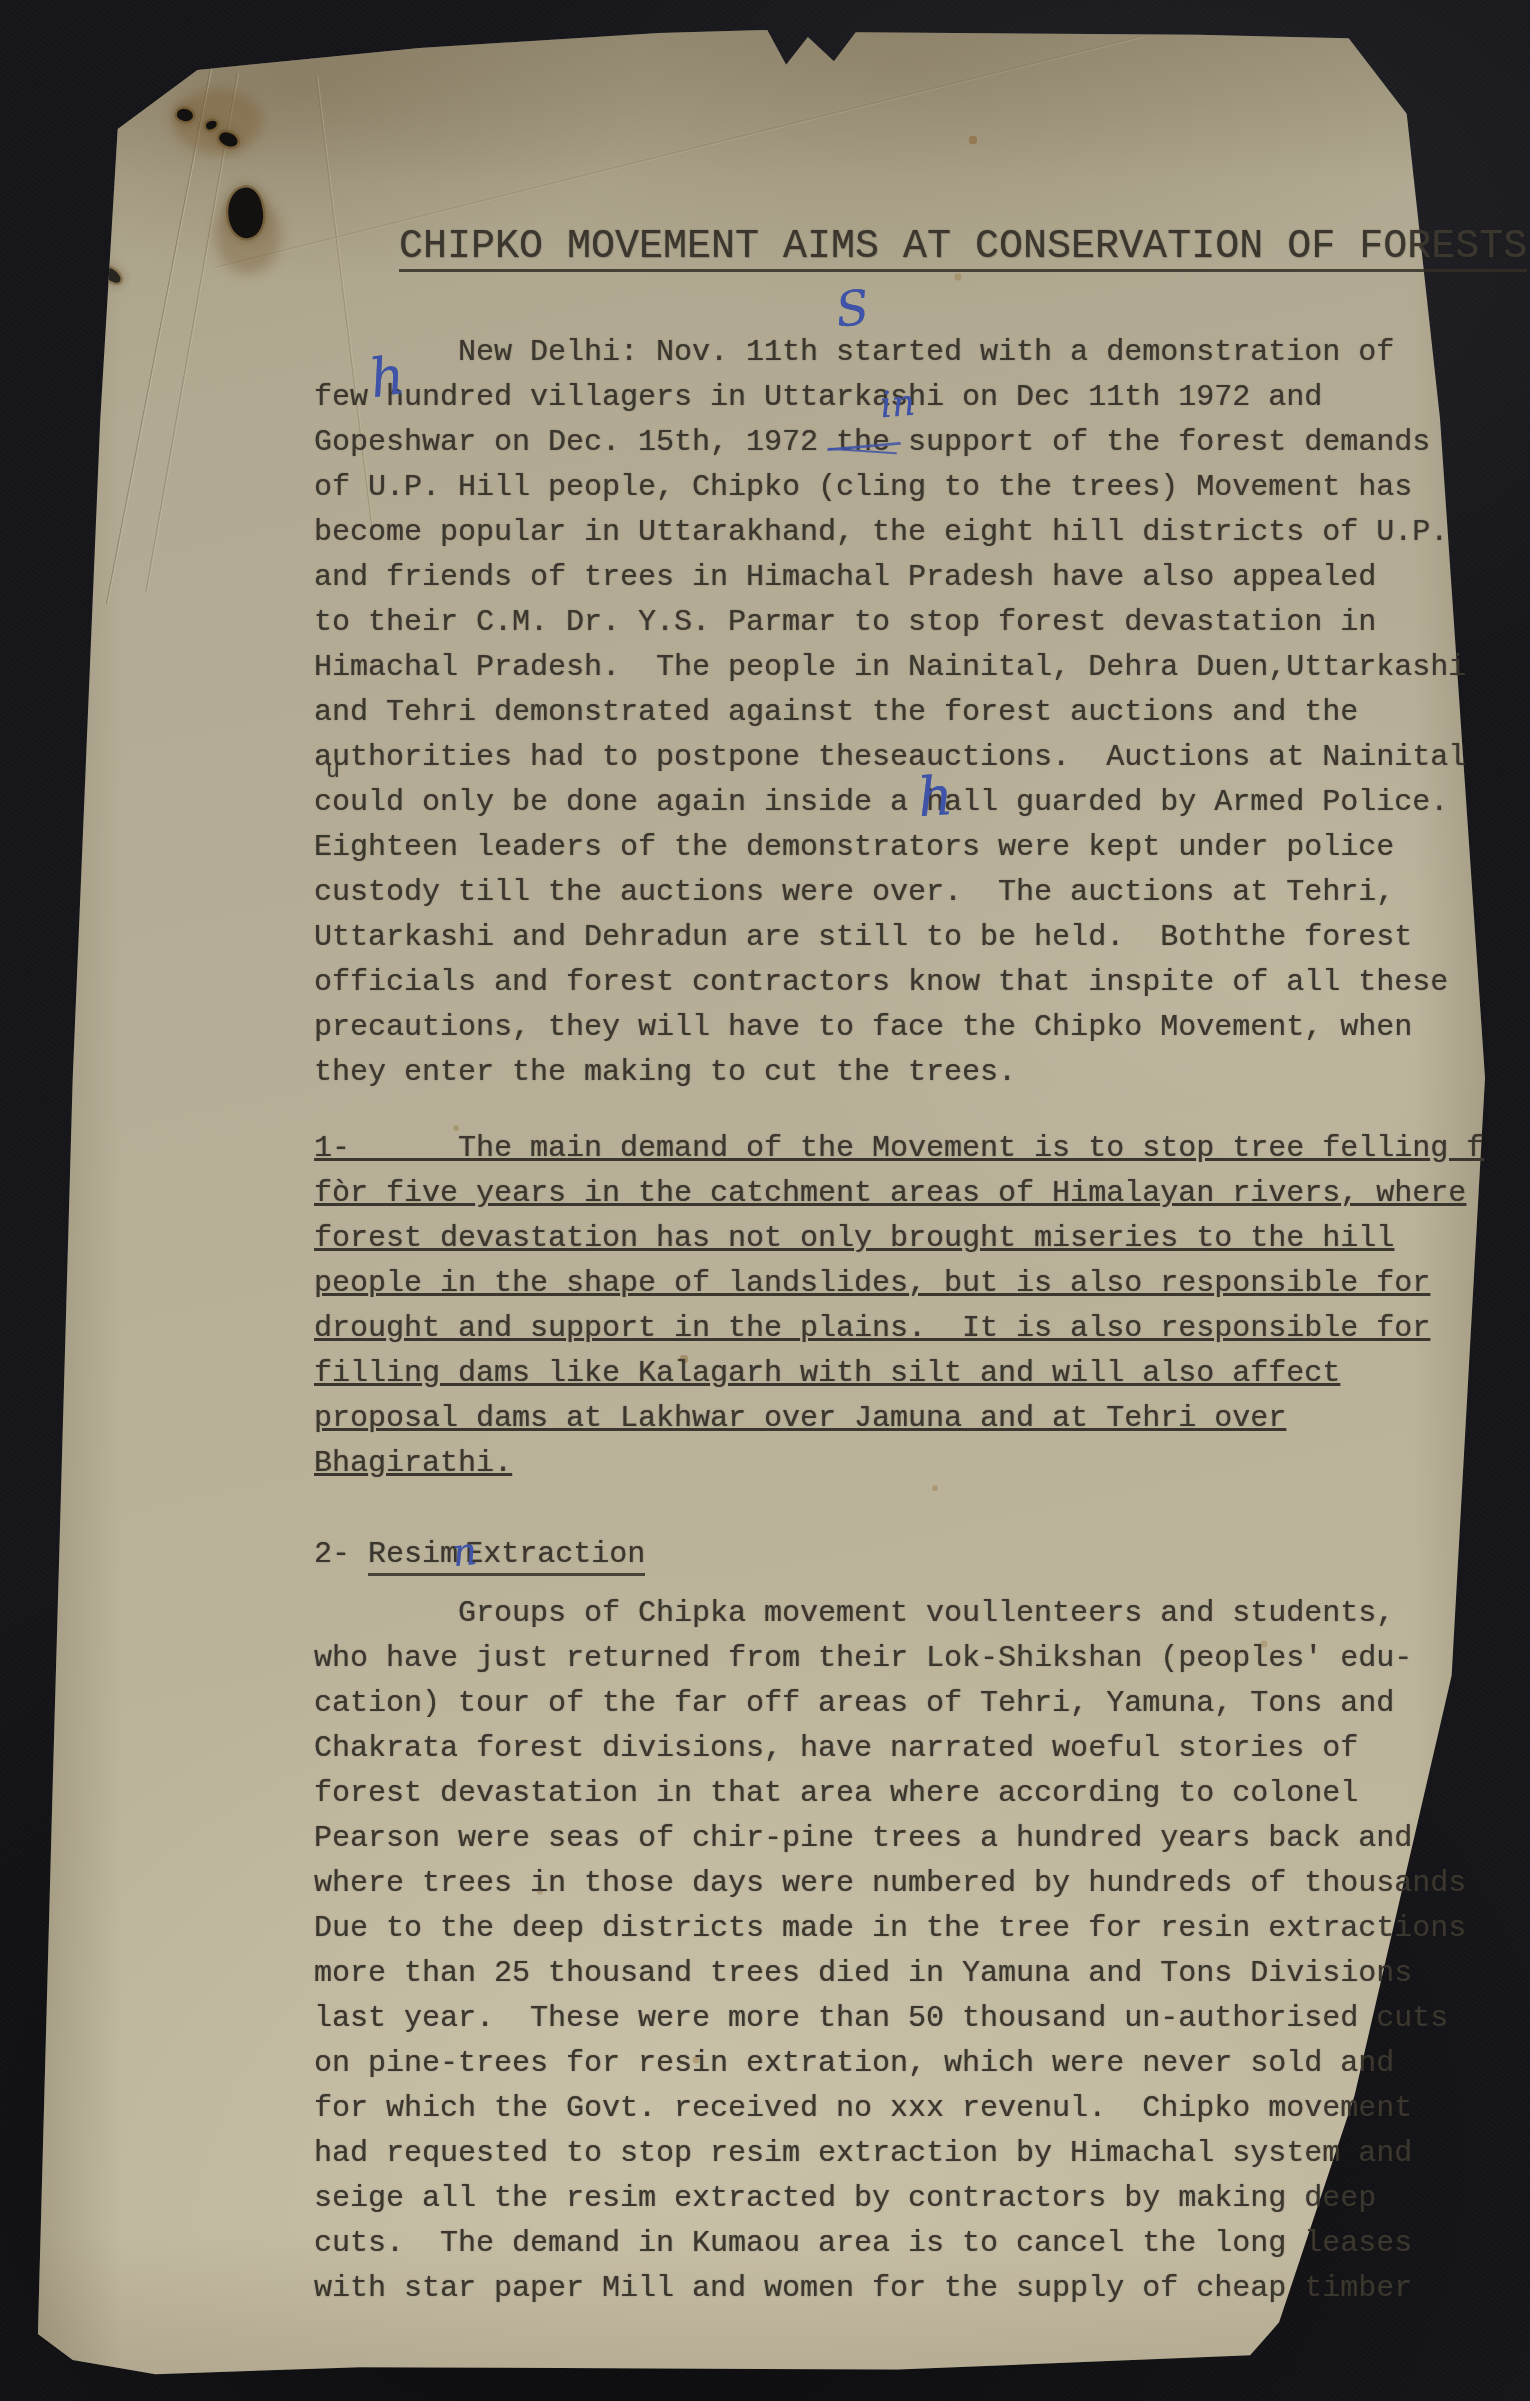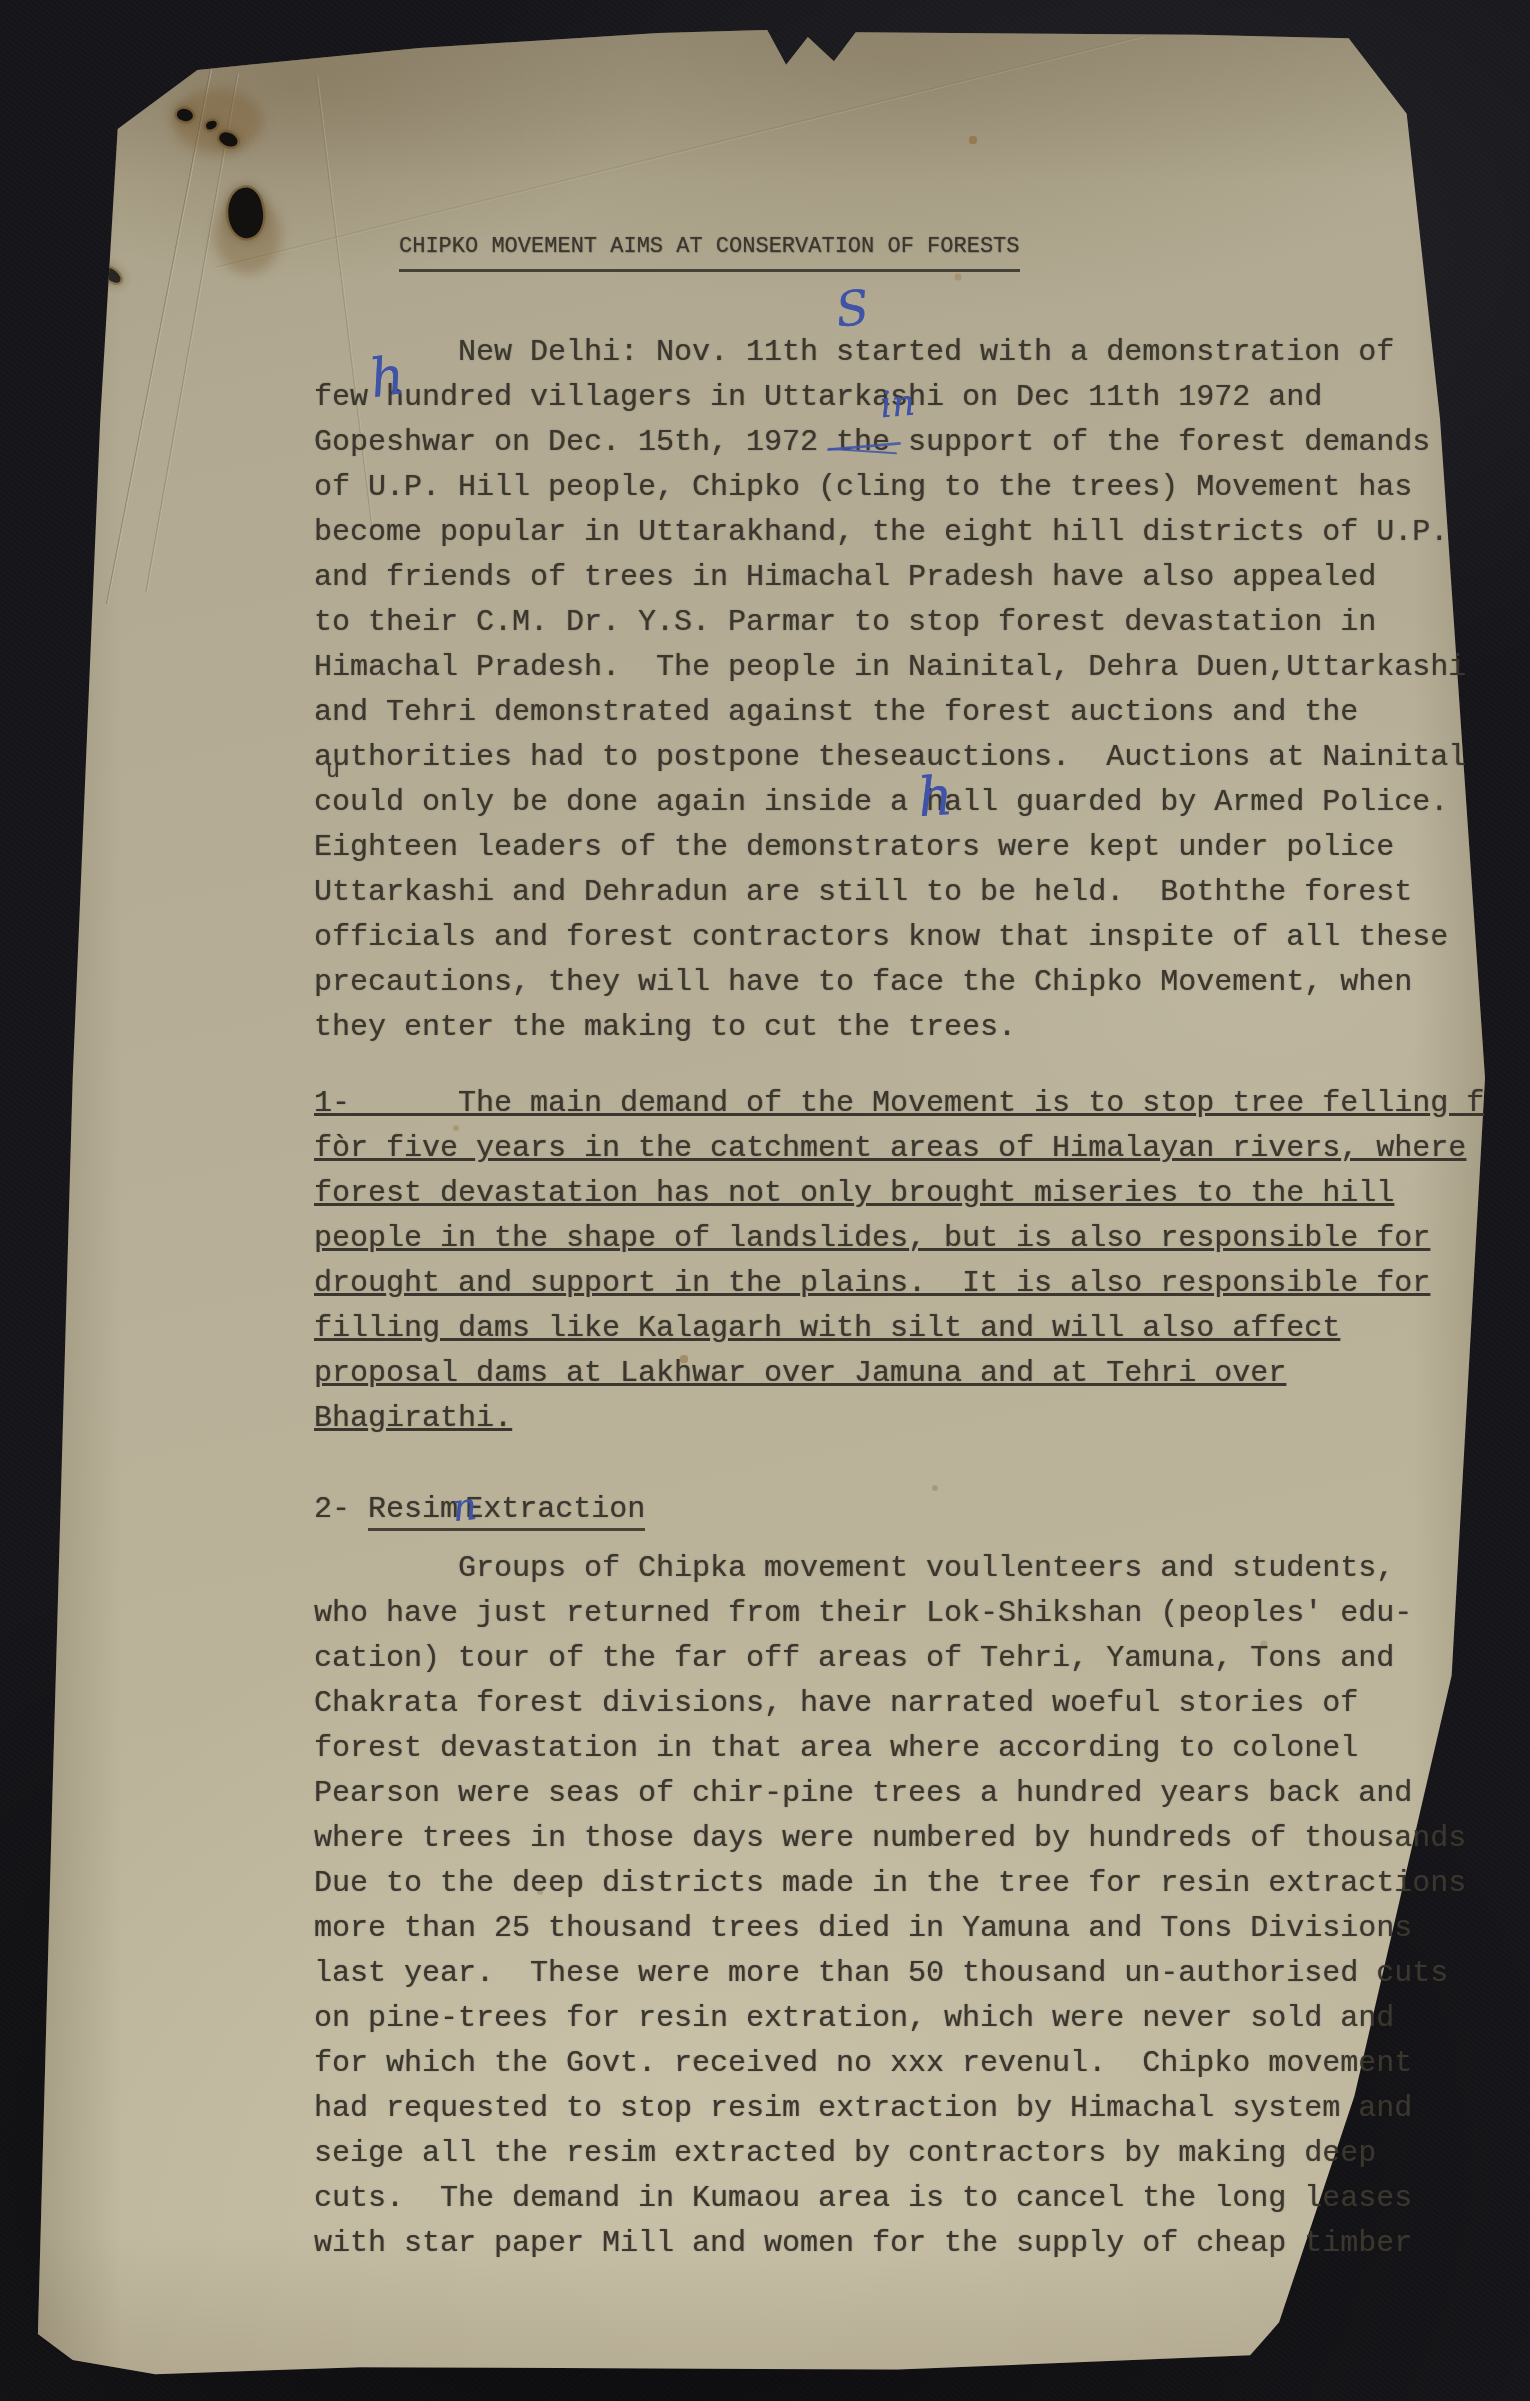--- a/index.html
+++ b/index.html
@@ -90,21 +90,21 @@
       937px 123px 0 3px rgba(140,100,48,0.55),
       922px 260px 0 2.4px rgba(150,112,56,0.35),
       648px 1342px 0 3px rgba(138,100,50,0.45),
       899px 1471px 0 1.8px rgba(138,100,50,0.35),
       660px 2043px 0 2.4px rgba(150,110,54,0.40),
       420px 1111px 0 1.8px rgba(140,104,52,0.35),
       1228px 1627px 0 2.4px rgba(146,108,52,0.30),
       504px 1875px 0 1.8px rgba(140,104,52,0.30);}
   .doc-title{
     position:absolute;left:399px;top:230px;
-    font-size:22px;line-height:34px;letter-spacing:0px;
+    font-size:40px;line-height:34px;letter-spacing:0px;
     color:var(--ink);white-space:pre;
     border-bottom:3px solid rgba(52,47,38,0.85);
     padding-bottom:5.4px;
     text-shadow:0 0 1.2px rgba(48,42,32,0.6), 0.6px 0.6px 0 rgba(48,42,32,0.18);
     text-align:right;
   }
   .textflow{
     position:absolute;left:314px;top:330px;width:1176px;
     font-size:30px;line-height:45px;color:var(--ink);
     text-shadow:0 0 1.2px rgba(48,42,32,0.55), 0.6px 0 0 rgba(48,42,32,0.2);
@@ -166,20 +166,21 @@
         <div class="tline">Gopeshwar on Dec. 15th, 1972 the support of the forest demands</div>
         <div class="tline">of U.P. Hill people, Chipko (cling to the trees) Movement has</div>
         <div class="tline">become popular in Uttarakhand, the eight hill districts of U.P.</div>
         <div class="tline">and friends of trees in Himachal Pradesh have also appealed</div>
         <div class="tline">to their C.M. Dr. Y.S. Parmar to stop forest devastation in</div>
         <div class="tline">Himachal Pradesh.  The people in Nainital, Dehra Duen,Uttarkashi</div>
         <div class="tline">and Tehri demonstrated against the forest auctions and the</div>
         <div class="tline">authorities had to postpone theseauctions.  Auctions at Nainital</div>
         <div class="tline">could only be done again inside a hall guarded by Armed Police.</div>
         <div class="tline">Eighteen leaders of the demonstrators were kept under police</div>
+        <div class="tline">custody till the auctions were over.  The auctions at Tehri,</div>
         <div class="tline">Uttarkashi and Dehradun are still to be held.  Boththe forest</div>
         <div class="tline">officials and forest contractors know that inspite of all these</div>
         <div class="tline">precautions, they will have to face the Chipko Movement, when</div>
         <div class="tline">they enter the making to cut the trees.</div>
       </div>
     <div class="para para-point1">
         <div class="tline">1-      The main demand of the Movement is to stop tree felling f</div>
         <div class="tline">fòr five years in the catchment areas of Himalayan rivers, where</div>
         <div class="tline">forest devastation has not only brought miseries to the hill</div>
         <div class="tline">people in the shape of landslides, but is also responsible for</div>

